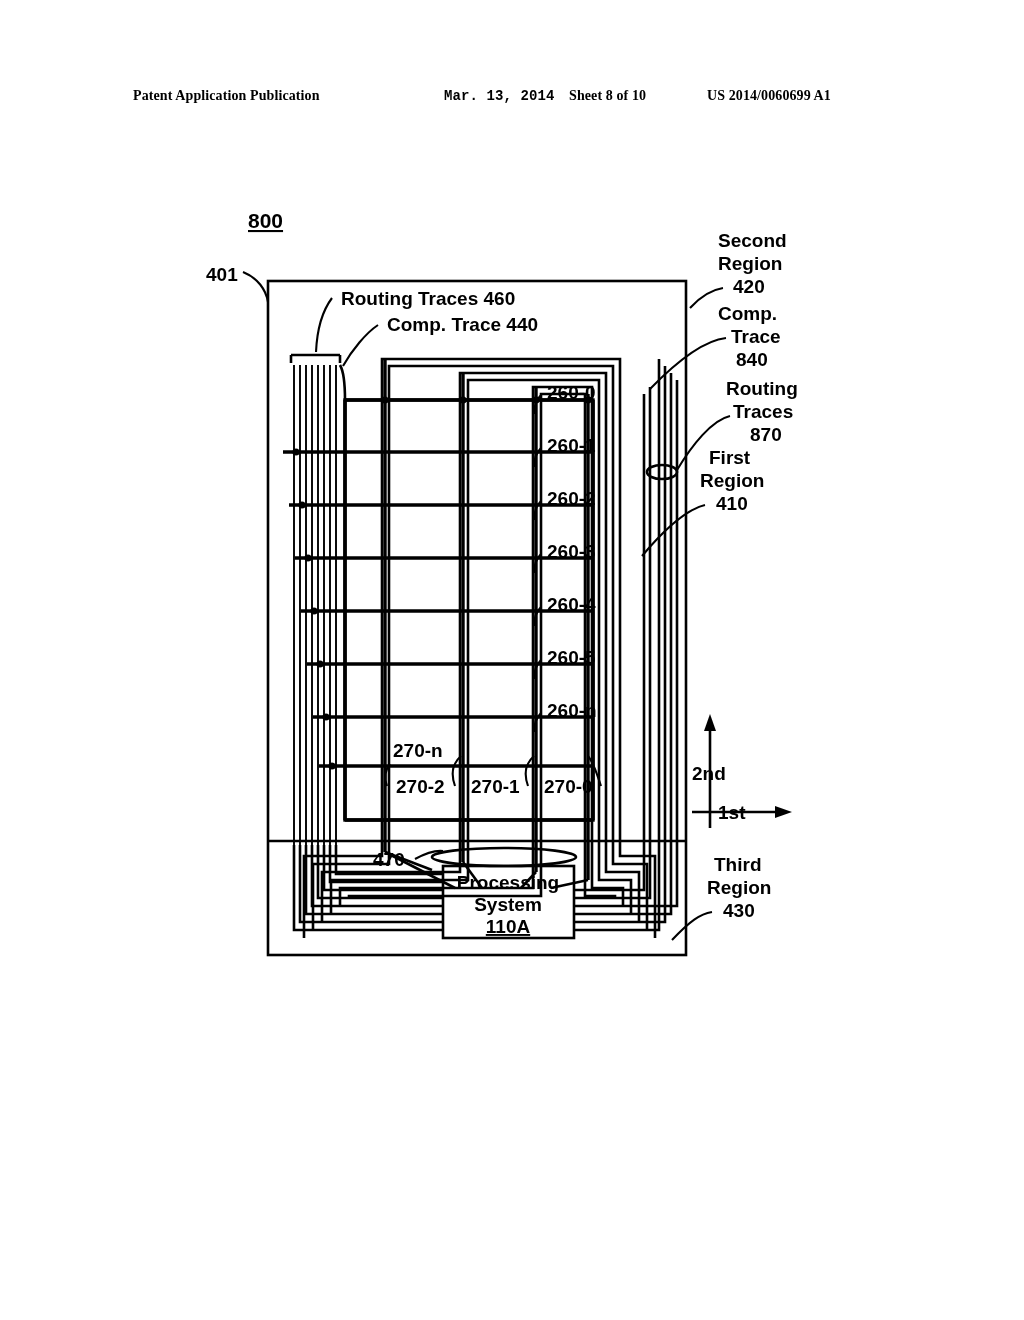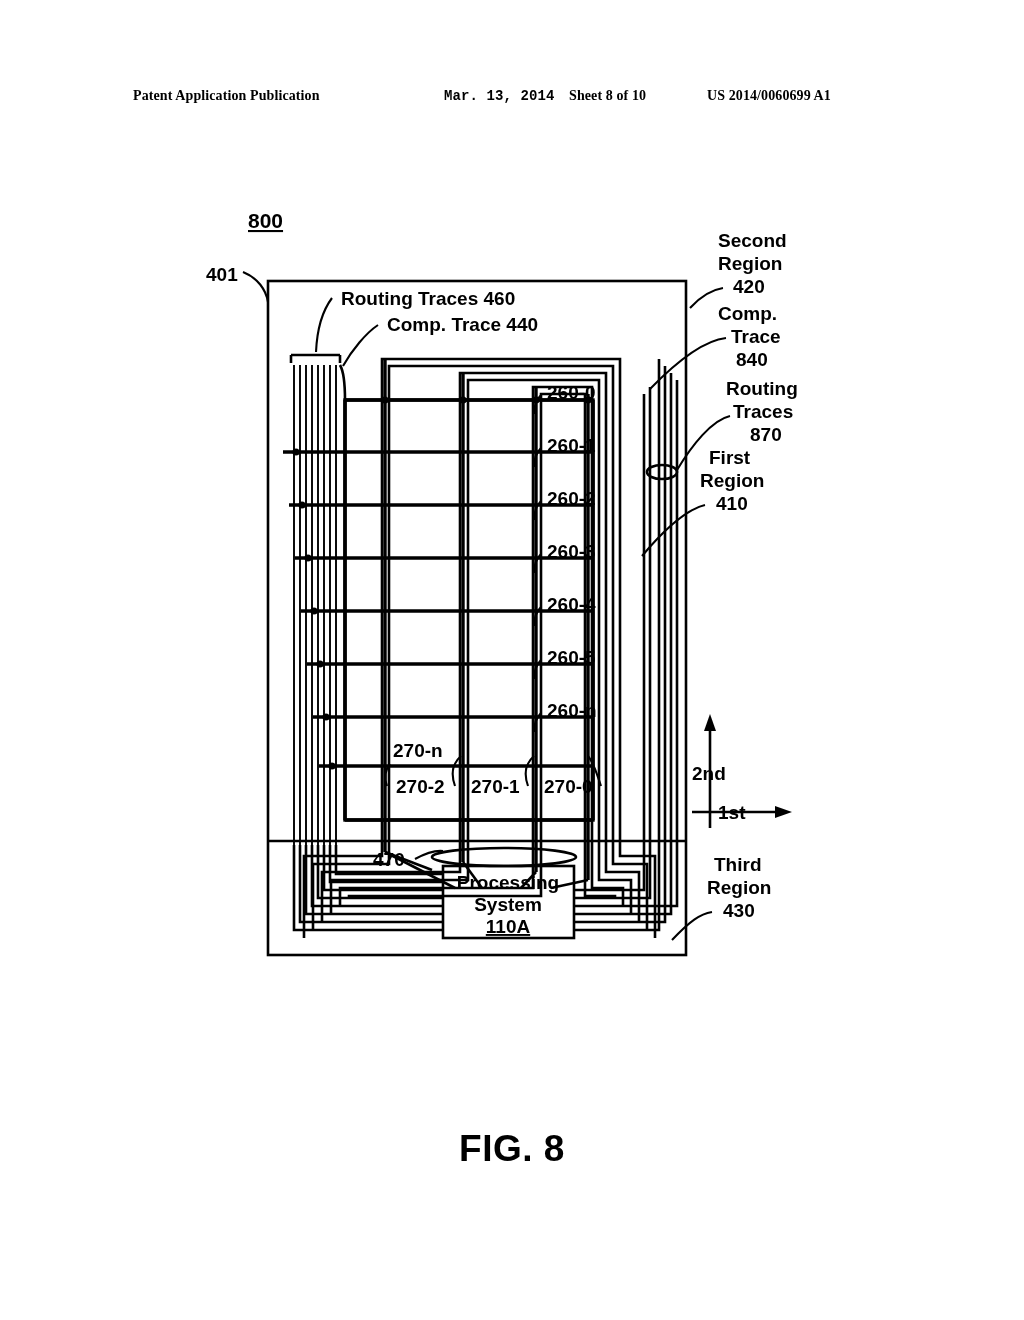--- a/index.html
+++ b/index.html
@@ -276,15 +276,14 @@
 
       <text class="lbl" x="471" y="793">270-1</text>
       <path class="lead" d="M528,786 C523,772 526,763 534,756"></path>
 
       <text class="lbl" x="544" y="793">270-0</text>
       <path class="lead" d="M601,786 C596,772 594,763 588,756"></path>
     </g>
 
   </svg>
 
-  <div class="figcap">FIG. 8</div>
 
 </div>
 
 </body></html>

